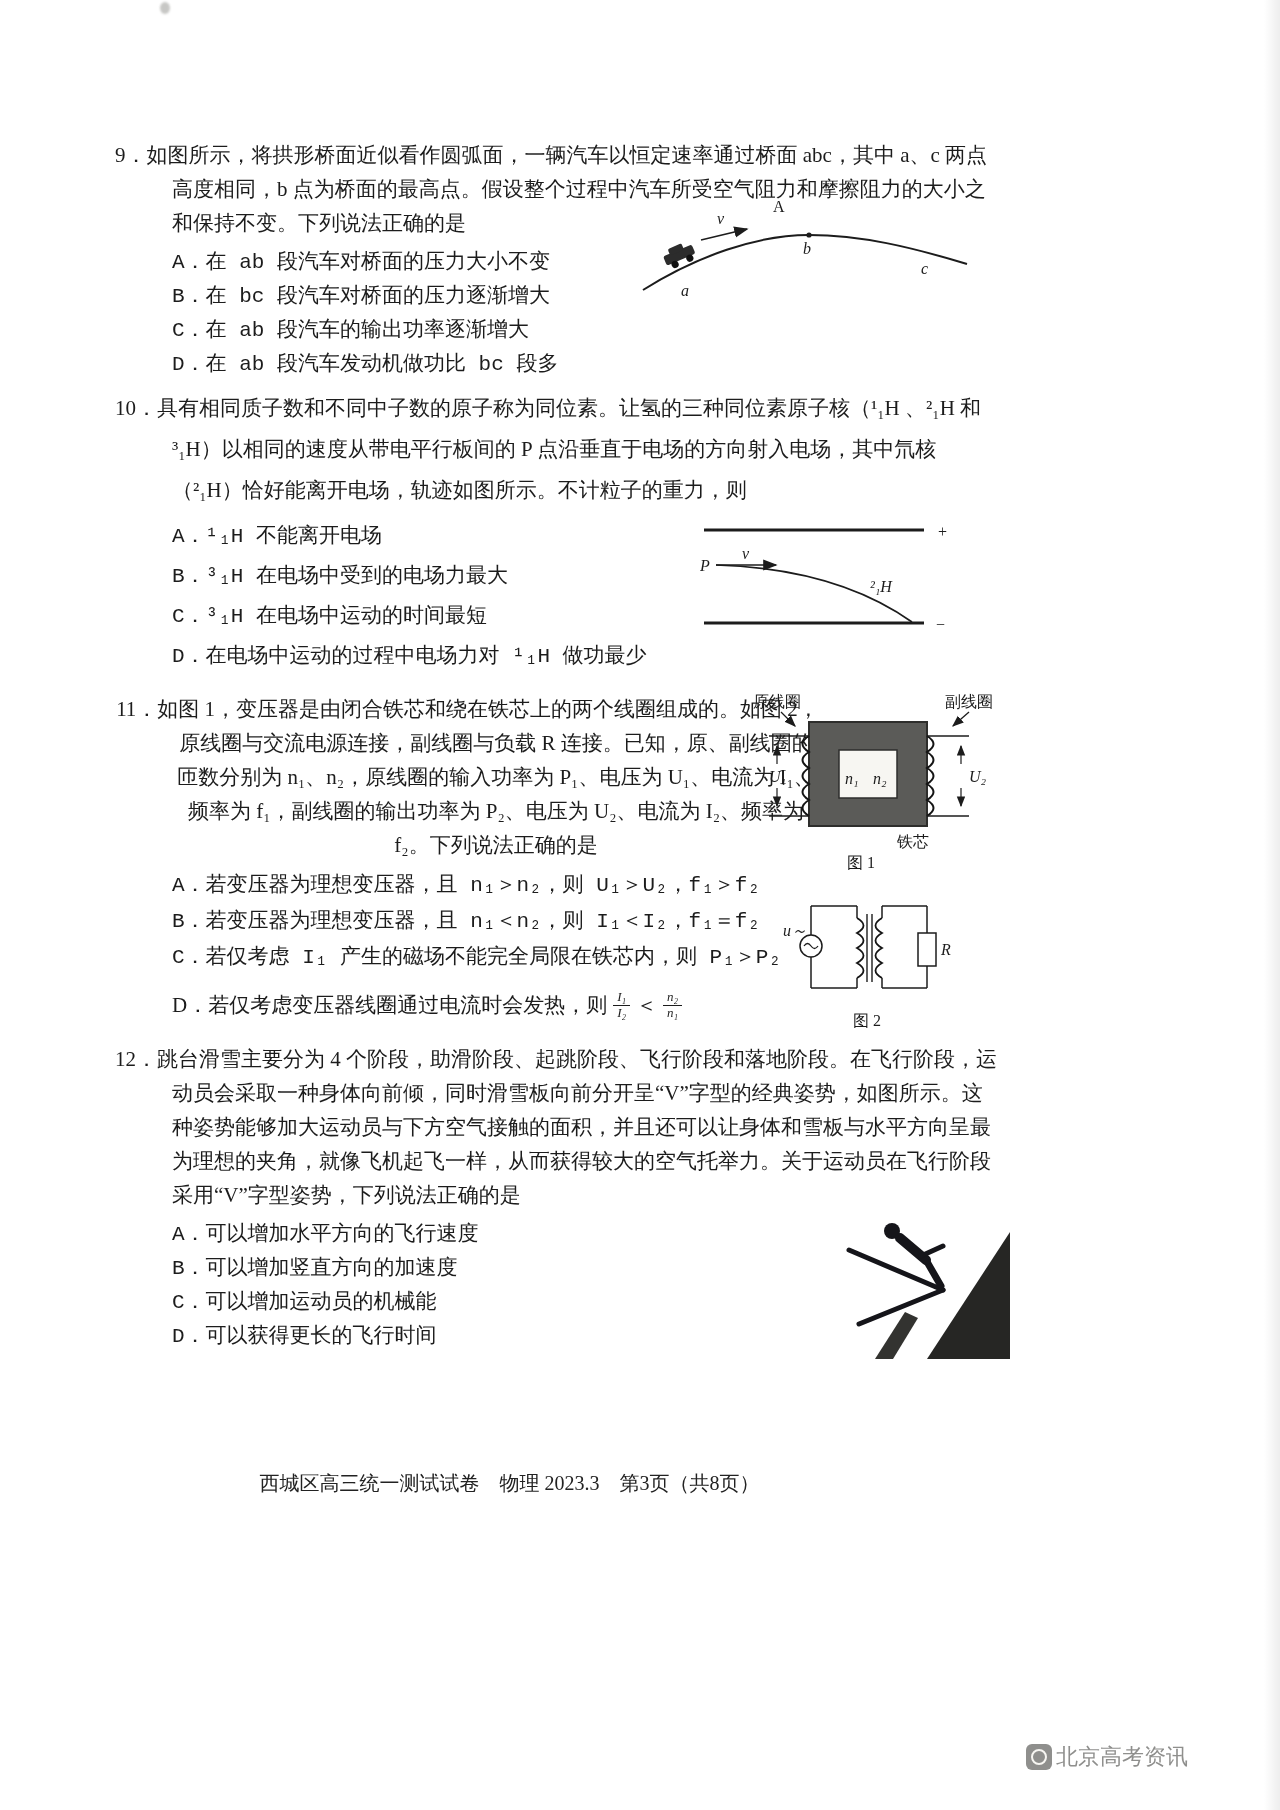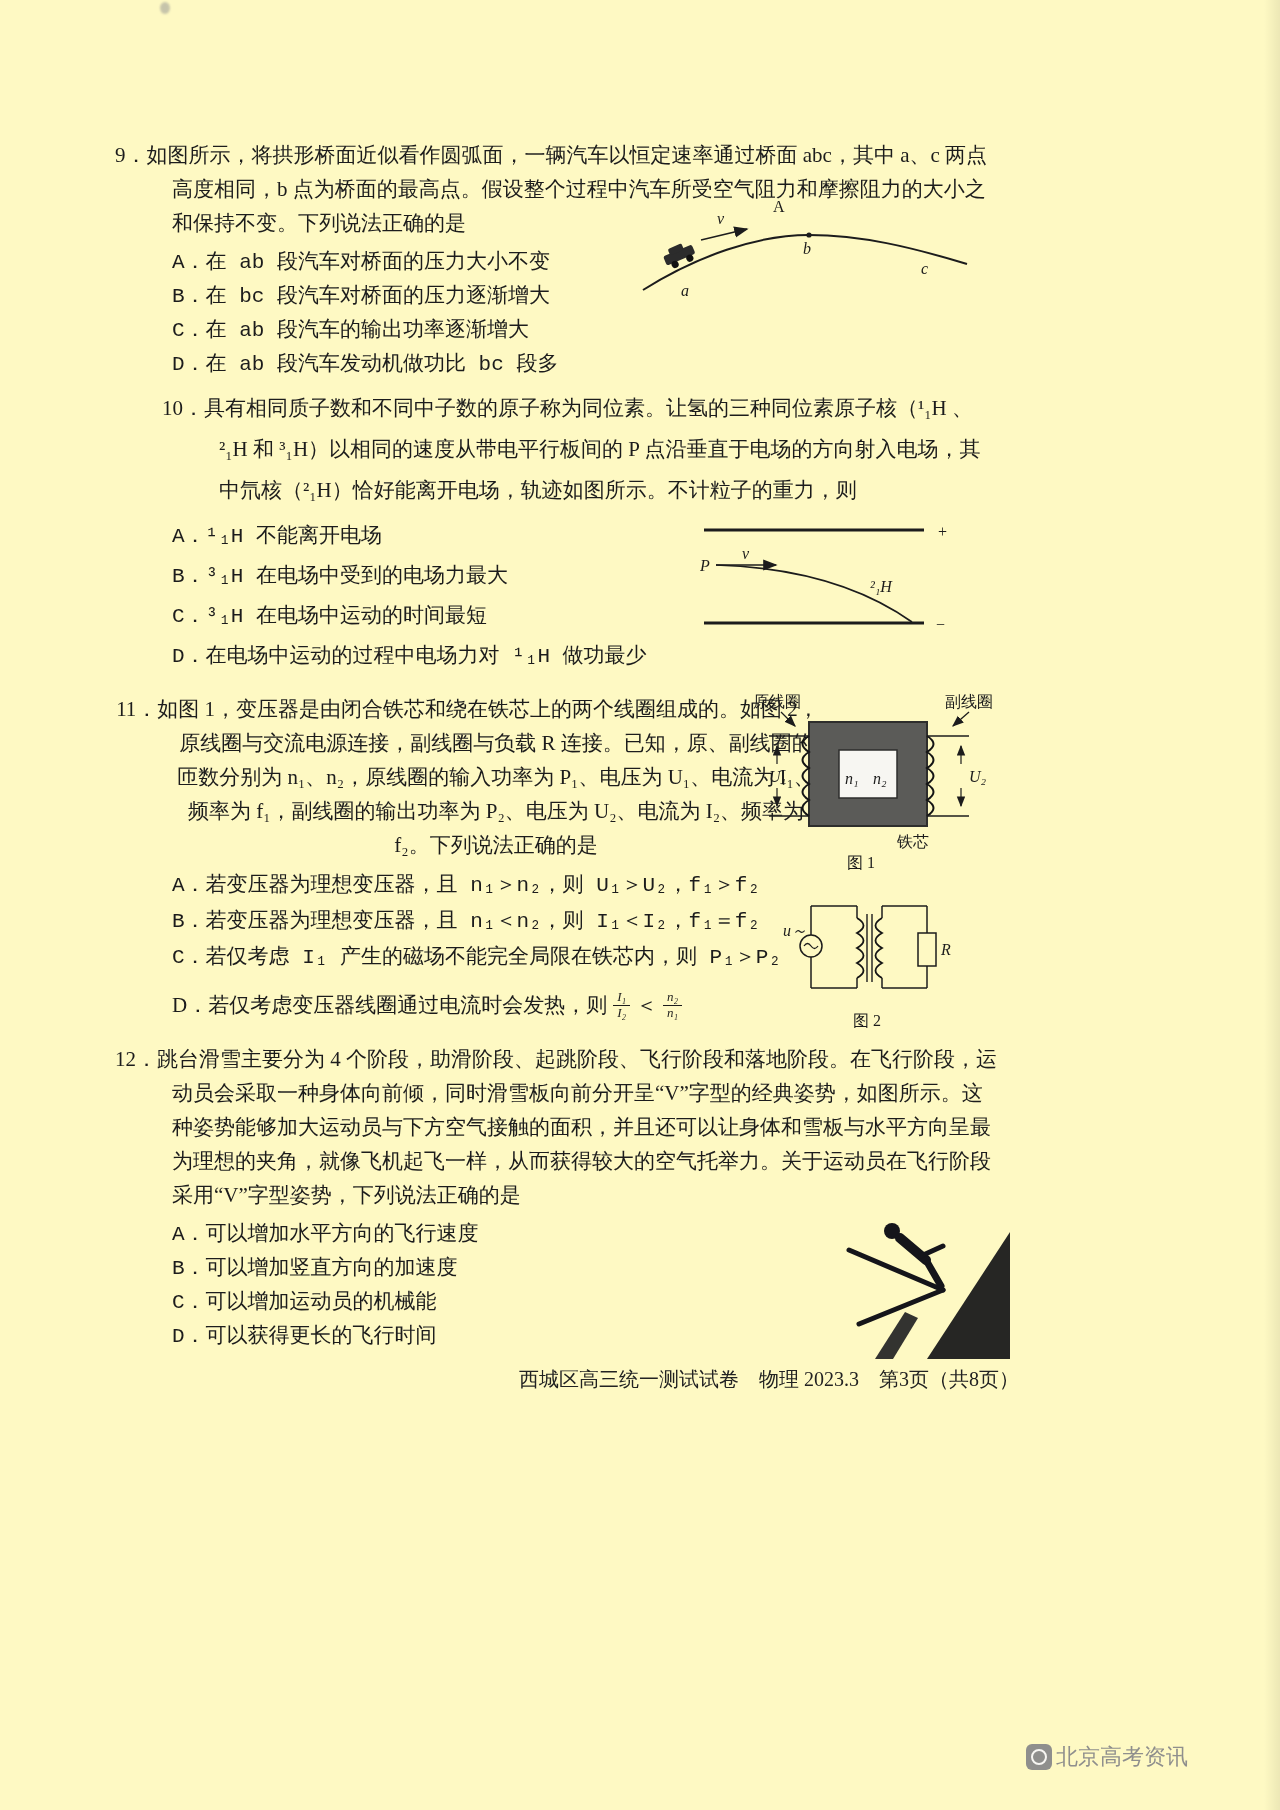--- a/index.html
+++ b/index.html
@@ -6,50 +6,50 @@
   body{
     width:1280px;height:1810px;
     background:#eceae6;
     font-family:"Liberation Serif","DejaVu Serif",serif;
     color:#1c1c1c;
     position:relative;
     overflow:hidden;
   }
   .page{
     position:absolute;left:0;top:0;width:1280px;height:1810px;
-    background:#fef9c3;
+    background:#ffffff;
   }
   .edge-shadow{
     position:absolute;right:0;top:0;width:16px;height:100%;
     background:linear-gradient(to right, rgba(0,0,0,0), rgba(0,0,0,0.07));
   }
   .smudge{
     position:absolute;left:160px;top:2px;width:10px;height:12px;
     background:#9a9a96;border-radius:50%;opacity:.55;filter:blur(1px);
   }
   .q{position:absolute;left:115px;width:885px;font-size:21px;line-height:34px;}
   .stem{margin:0;padding-left:57px;text-indent:-57px;}
   .opts{margin-top:6px;}
   .opt{margin:0;padding-left:57px;font-family:Liberation Mono, monospace;}
-  .lh40 .stem{line-height:41px;margin-left:47px;}
+  .lh40 .stem{line-height:41px;}
   .lh40 .opt{line-height:40px;}
   #q11 .stem{width:648px;text-align:center;}
   #q11 .opt{line-height:36px;}
   .optD{display:flex;align-items:center;height:58px;padding-left:57px;}
   .frac{display:inline-flex;flex-direction:column;align-items:center;
         font-size:13px;line-height:1.15;margin:0 6px;font-style:italic;}
   .frac .ftop{border-bottom:1.6px solid #1c1c1c;padding:0 4px;}
   .frac .fbot{padding:0 4px;}
   .fig{position:absolute;}
   svg text{font-family:"Liberation Serif","DejaVu Serif",serif;fill:#1c1c1c;font-size:16px;}
   svg text.it{font-style:italic;}
   svg text.cjk{font-size:16px;}
   .footer{
-    position:absolute;left:0;top:1366px;width:1019px;
-    text-align:right;font-size:20px;color:#222;
+    position:absolute;left:0;top:1470px;width:1019px;
+    text-align:center;font-size:20px;color:#222;
   }
   .watermark{
     position:absolute;right:92px;top:1742px;
     display:flex;align-items:center;gap:4px;
     color:#8f8f8d;font-size:22px;
   }
   .wm-icon{
     width:26px;height:26px;border-radius:6px;background:#8f8f8d;
     display:inline-flex;align-items:center;justify-content:center;
   }

